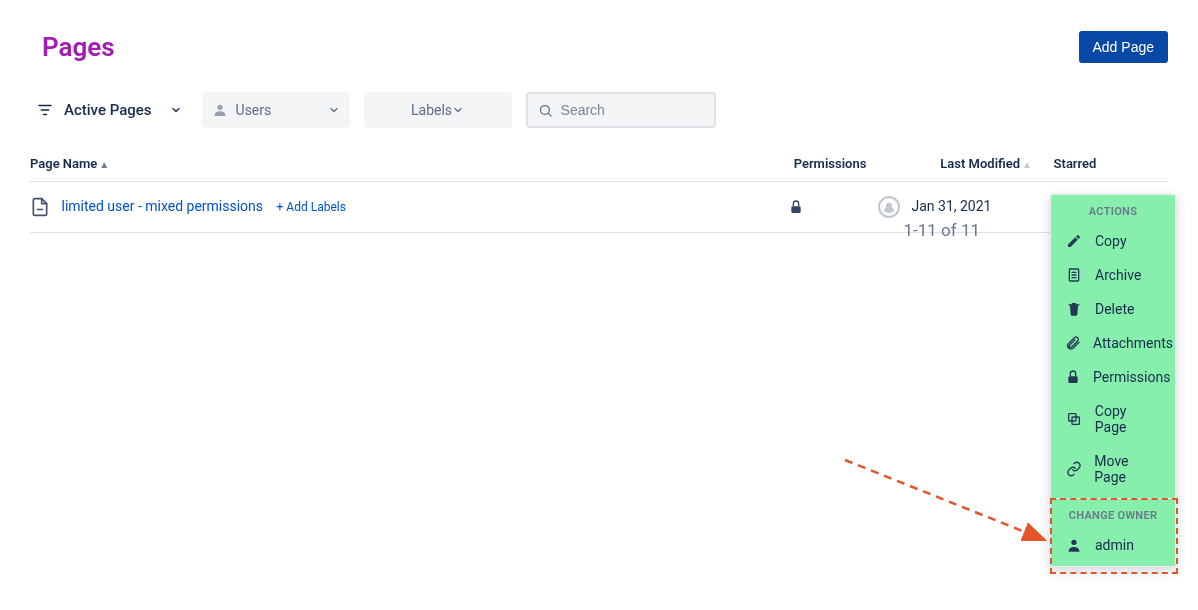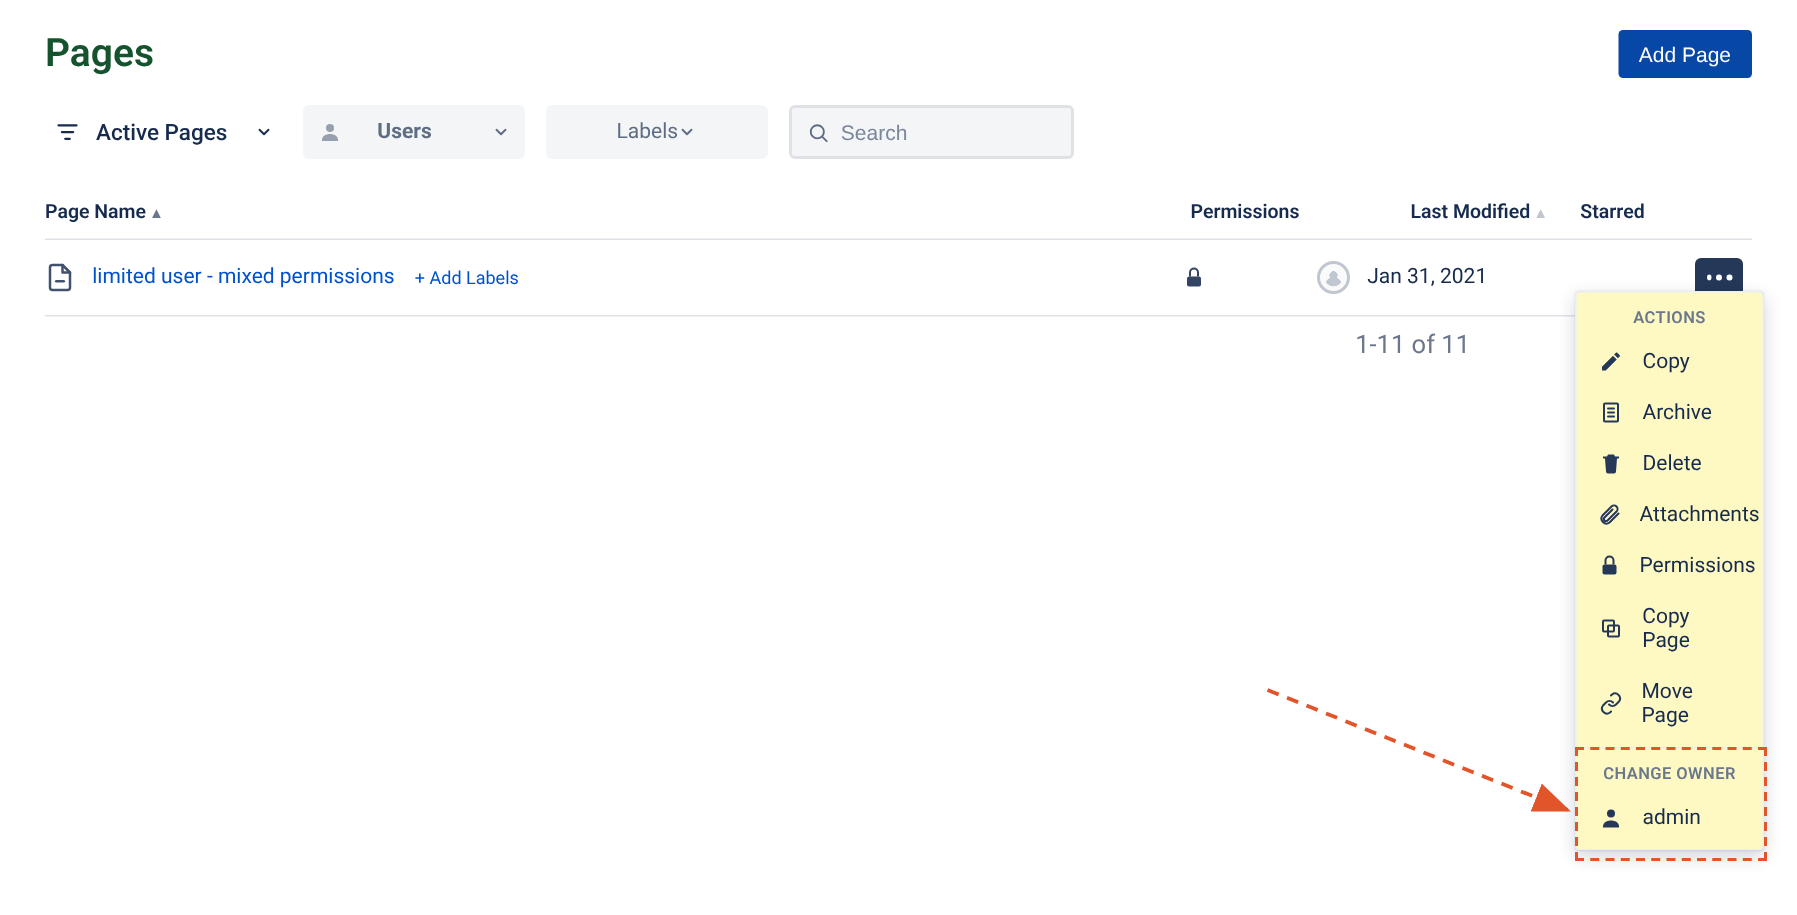--- a/index.html
+++ b/index.html
@@ -18,22 +18,22 @@
   }
   .header-row {
     display: flex;
     justify-content: space-between;
     align-items: center;
     margin-bottom: 18px;
   }
   .page-title {
     font-size: 26px;
     font-weight: 600;
-    color: #14532d;
-    margin: 0;
+    color: #a21caf;
+    margin: 12px;
   }
   .add-btn {
     background: #0747A6;
     color: #fff;
     border: none;
     border-radius: 3px;
     padding: 8px 14px;
     font-size: 14px;
     font-weight: 500;
     cursor: pointer;
@@ -176,21 +176,21 @@
     top: 200px;
     padding-right: 218px;
   }
 
   
   .menu {
     position: absolute;
     top: 194px;
     right: 22px;
     width: 126px;
-    background: #fef9c3;
+    background: #86efac;
     border: 1px solid #eceef1;
     border-radius: 3px;
     box-shadow: 0 4px 12px rgba(9,30,66,0.18), 0 0 1px rgba(9,30,66,0.2);
     overflow: visible;
     padding-bottom: 4px;
   }
   .menu-section-title {
     font-size: 11px;
     font-weight: 600;
     letter-spacing: 0.3px;
@@ -244,21 +244,21 @@
       </span>
       <span>Active Pages</span>
       <span class="chev">
         <svg width="12" height="12" viewBox="0 0 24 24" fill="none" stroke="#172B4D" stroke-width="2.5" stroke-linecap="round" stroke-linejoin="round">
             <polyline points="6 9 12 15 18 9"></polyline>
           </svg>
       </span>
     </div>
 
     <div class="pill users">
-      <span style="display:flex;align-items:flex-start;gap:24px;font-weight:bold;">
+      <span style="display:flex;align-items:flex-start;gap:8px;">
         <span>
           <svg width="16" height="16" viewBox="0 0 24 24" fill="#97A0AF">
               <circle cx="12" cy="8" r="4"></circle>
               <path d="M4 20c0-4 4-6 8-6s8 2 8 6v1H4v-1z"></path>
             </svg>
         </span>
         <span>Users</span>
       </span>
       <span>
         <svg width="12" height="12" viewBox="0 0 24 24" fill="none" stroke="#5E6C84" stroke-width="2.5" stroke-linecap="round" stroke-linejoin="round">

